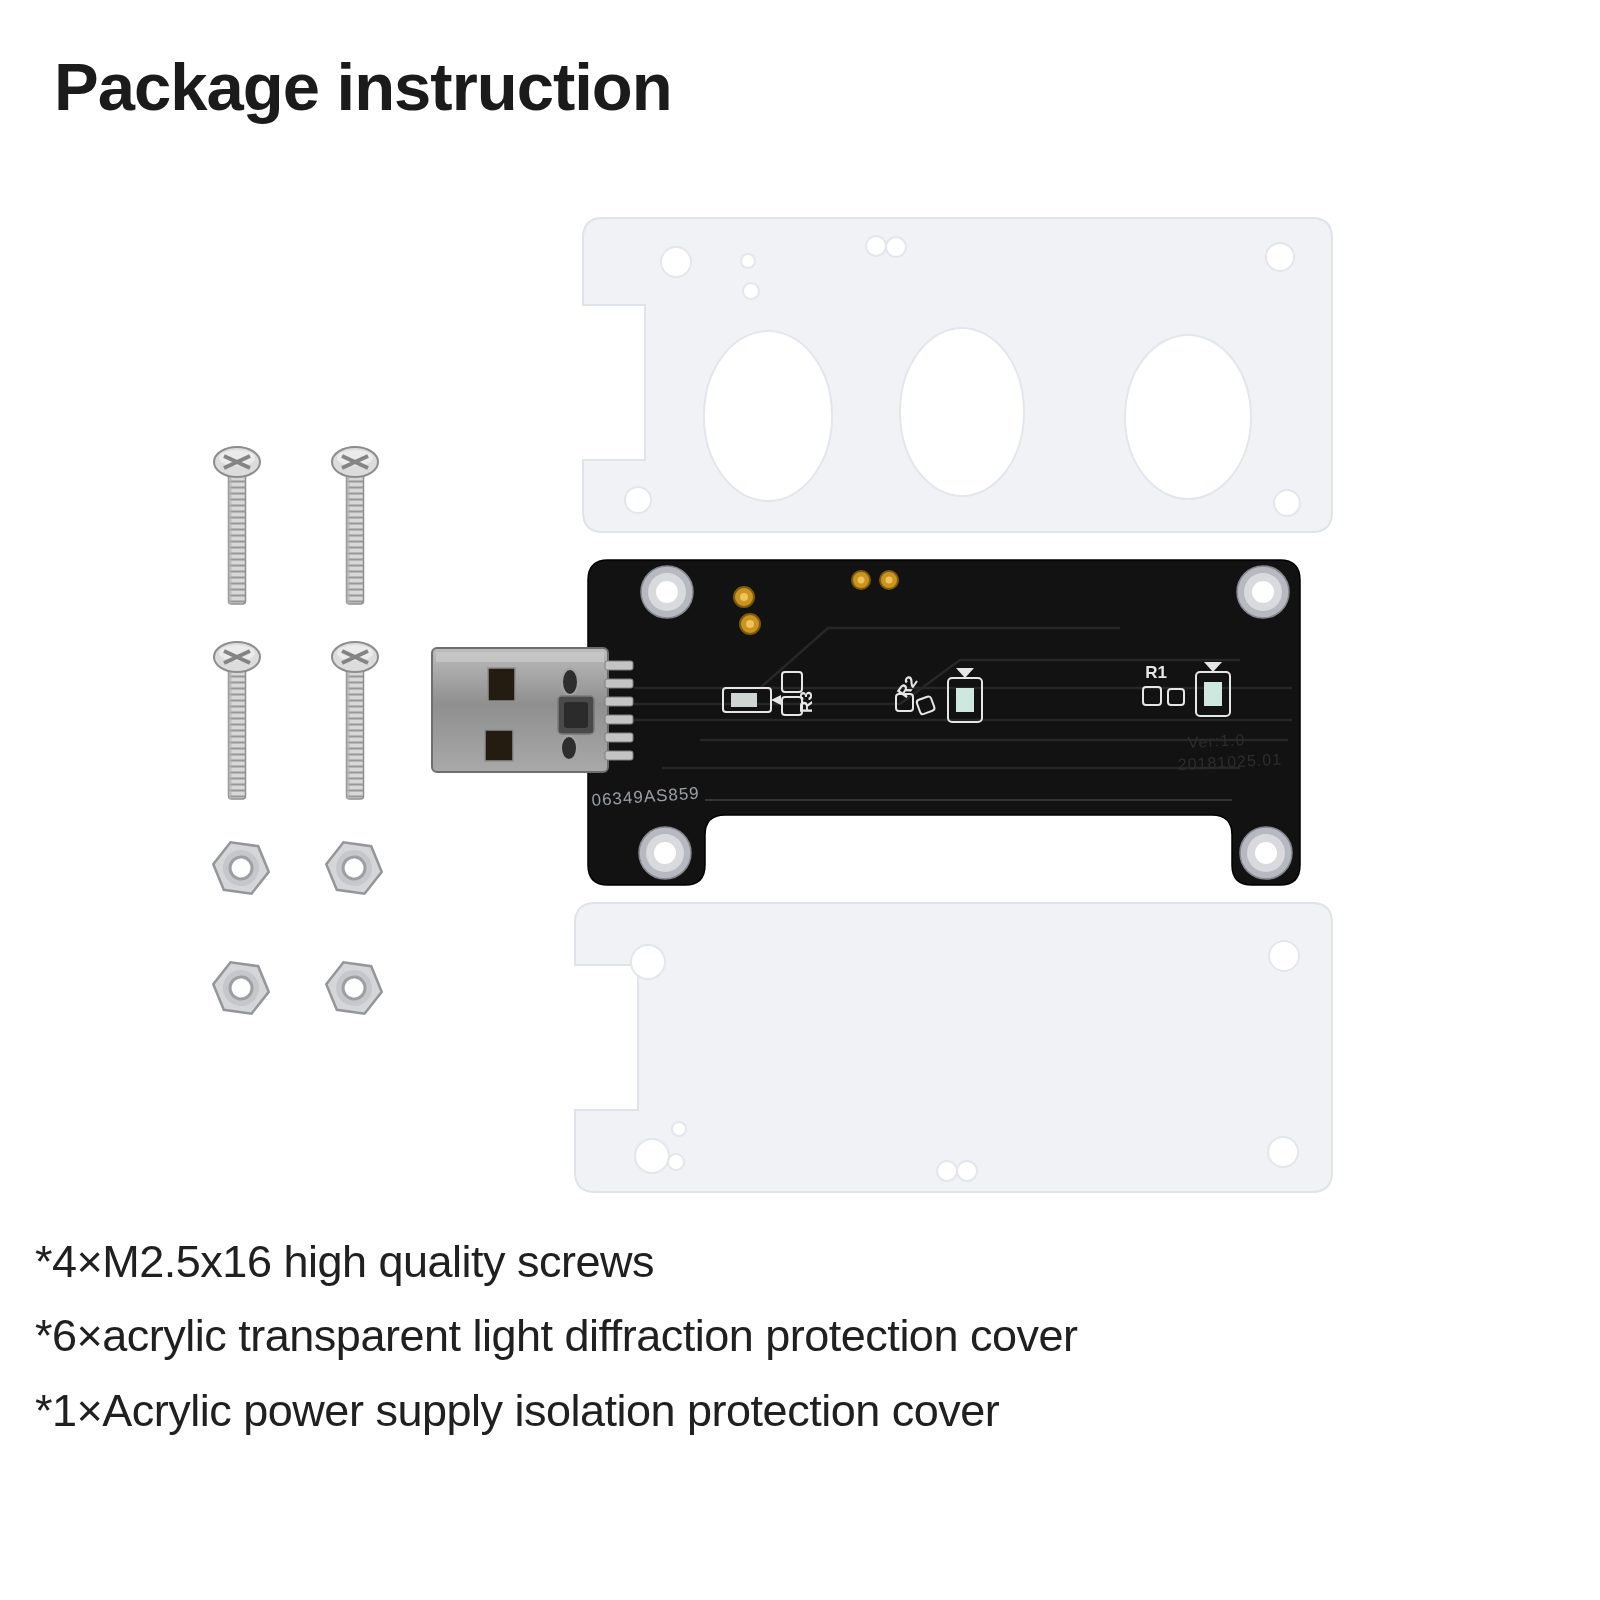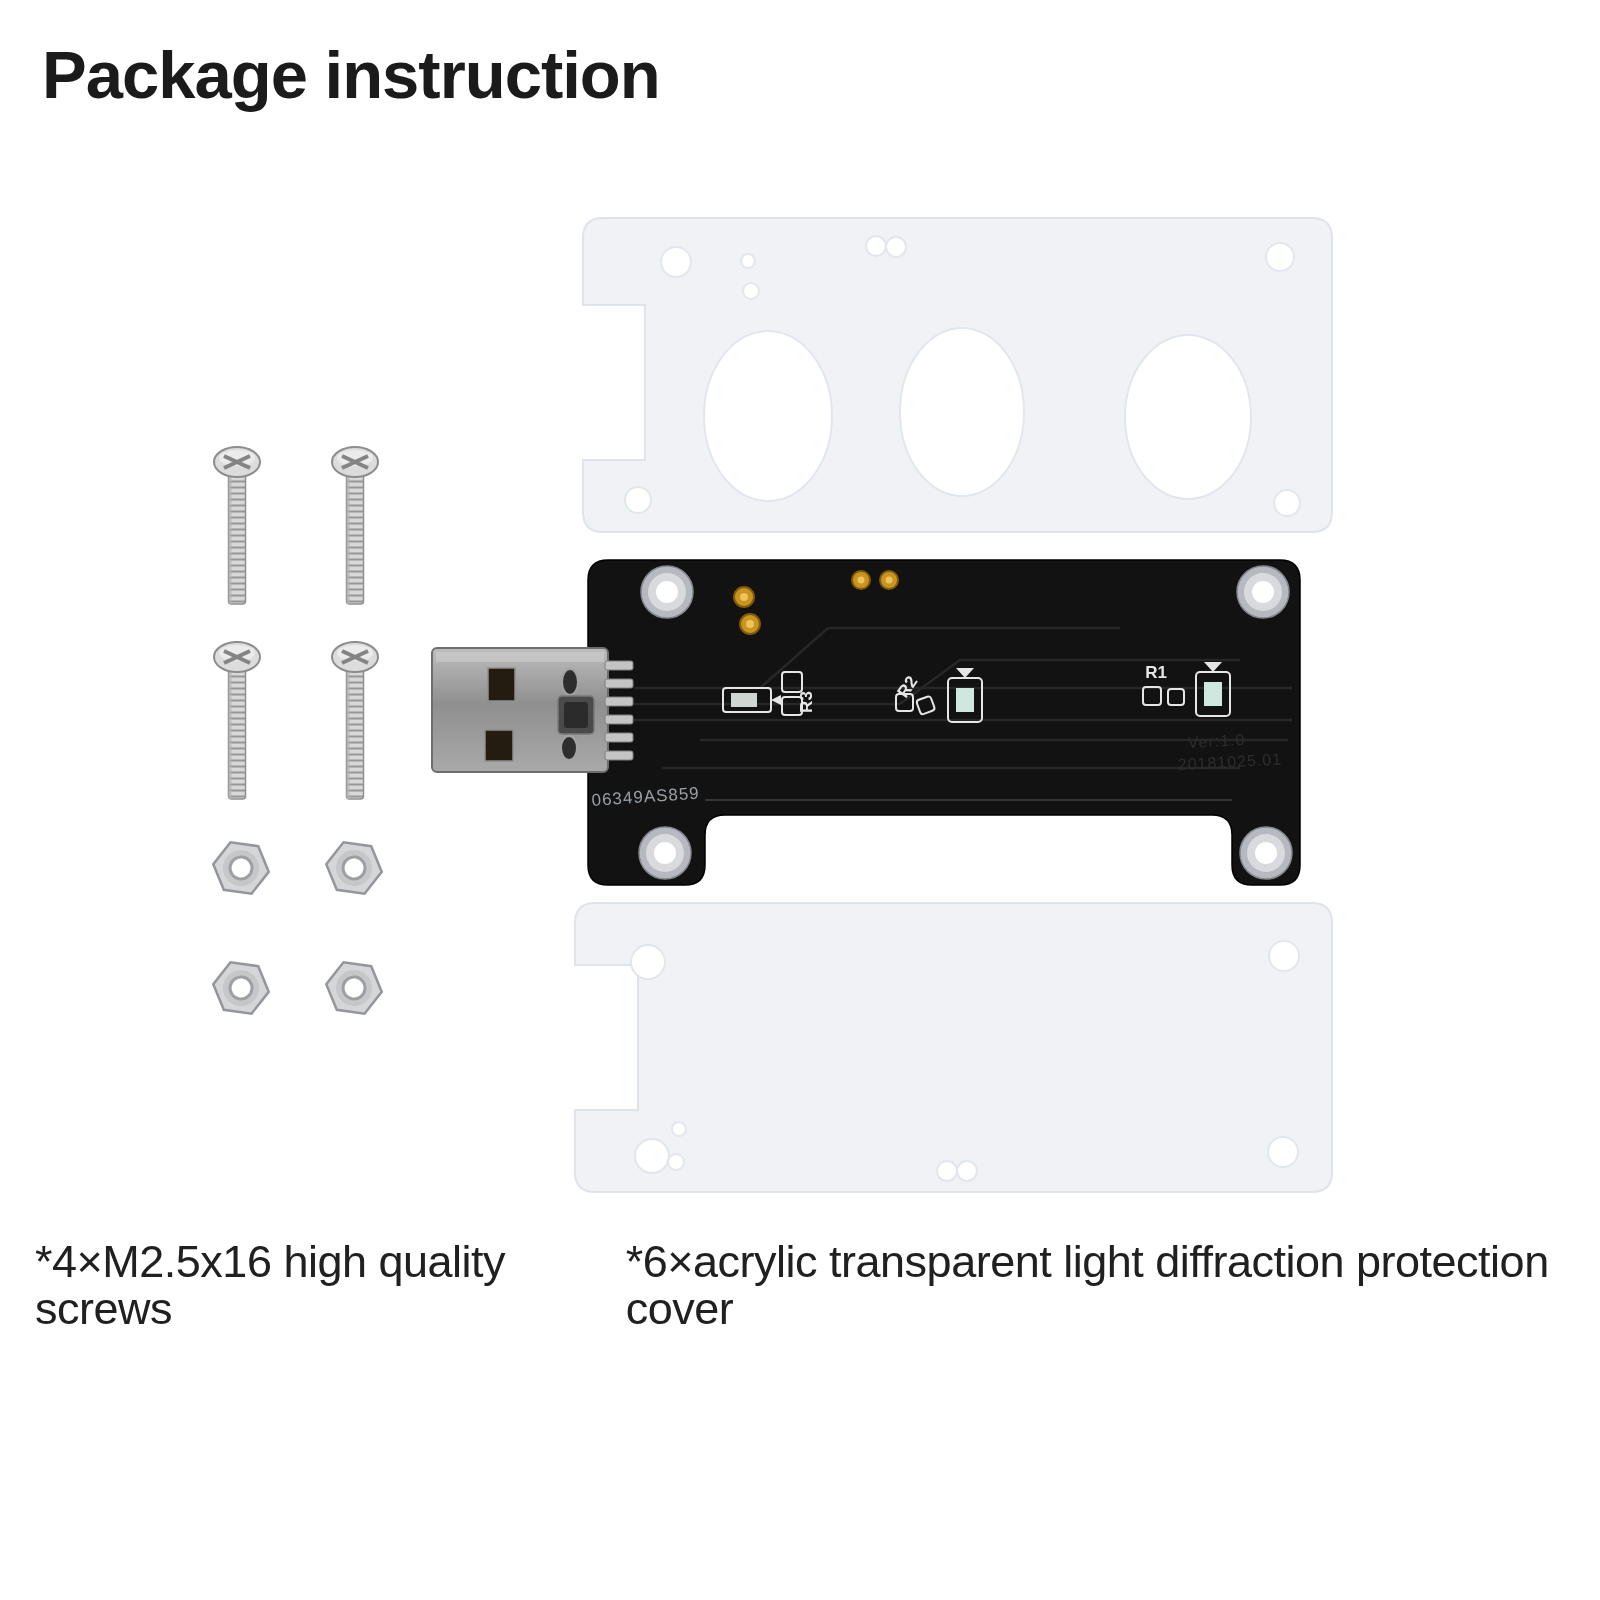--- a/index.html
+++ b/index.html
@@ -4,27 +4,27 @@
 <style>
   html,body{margin:0;padding:0;background:#ffffff;}
   .canvas{
     position:relative;
     width:1600px;height:1600px;
     background:#ffffff;
     font-family:"Liberation Sans", sans-serif;
     overflow:hidden;
   }
   .page-title{
-    position:absolute;left:42px;top:36px;margin:0;
+    position:absolute;left:42px;top:36px;margin:12px;
     font-size:67px;font-weight:700;color:#1b1b1b;letter-spacing:-1px;
   }
   .photo{position:absolute;left:0;top:0;}
   .contents-list{
     position:absolute;left:35px;top:1238px;width:1540px;
-    display:flex;flex-direction:row;gap:27px;
+    display:flex;flex-direction:column;gap:27px;
   }
   .contents-list p{
     margin:0;font-size:45px;font-weight:400;color:#202020;
     letter-spacing:-0.5px;line-height:1.05;
   }
 </style>
 </head>
 <body>
 
 <div class="canvas">
@@ -220,15 +220,16 @@
       <use href="#nutDef" x="241" y="868" transform="rotate(8 241 868)"></use>
       <use href="#nutDef" x="354" y="868" transform="rotate(8 354 868)"></use>
       <use href="#nutDef" x="241" y="988" transform="rotate(8 241 988)"></use>
       <use href="#nutDef" x="354" y="988" transform="rotate(8 354 988)"></use>
     </g>
   </svg>
 
   <div class="contents-list">
     <p>*4×M2.5x16 high quality screws</p>
     <p>*6×acrylic transparent light diffraction protection cover</p>
+    <p>*1×Acrylic power supply isolation protection cover</p>
   </div>
 
 </div>
 
 </body></html>

